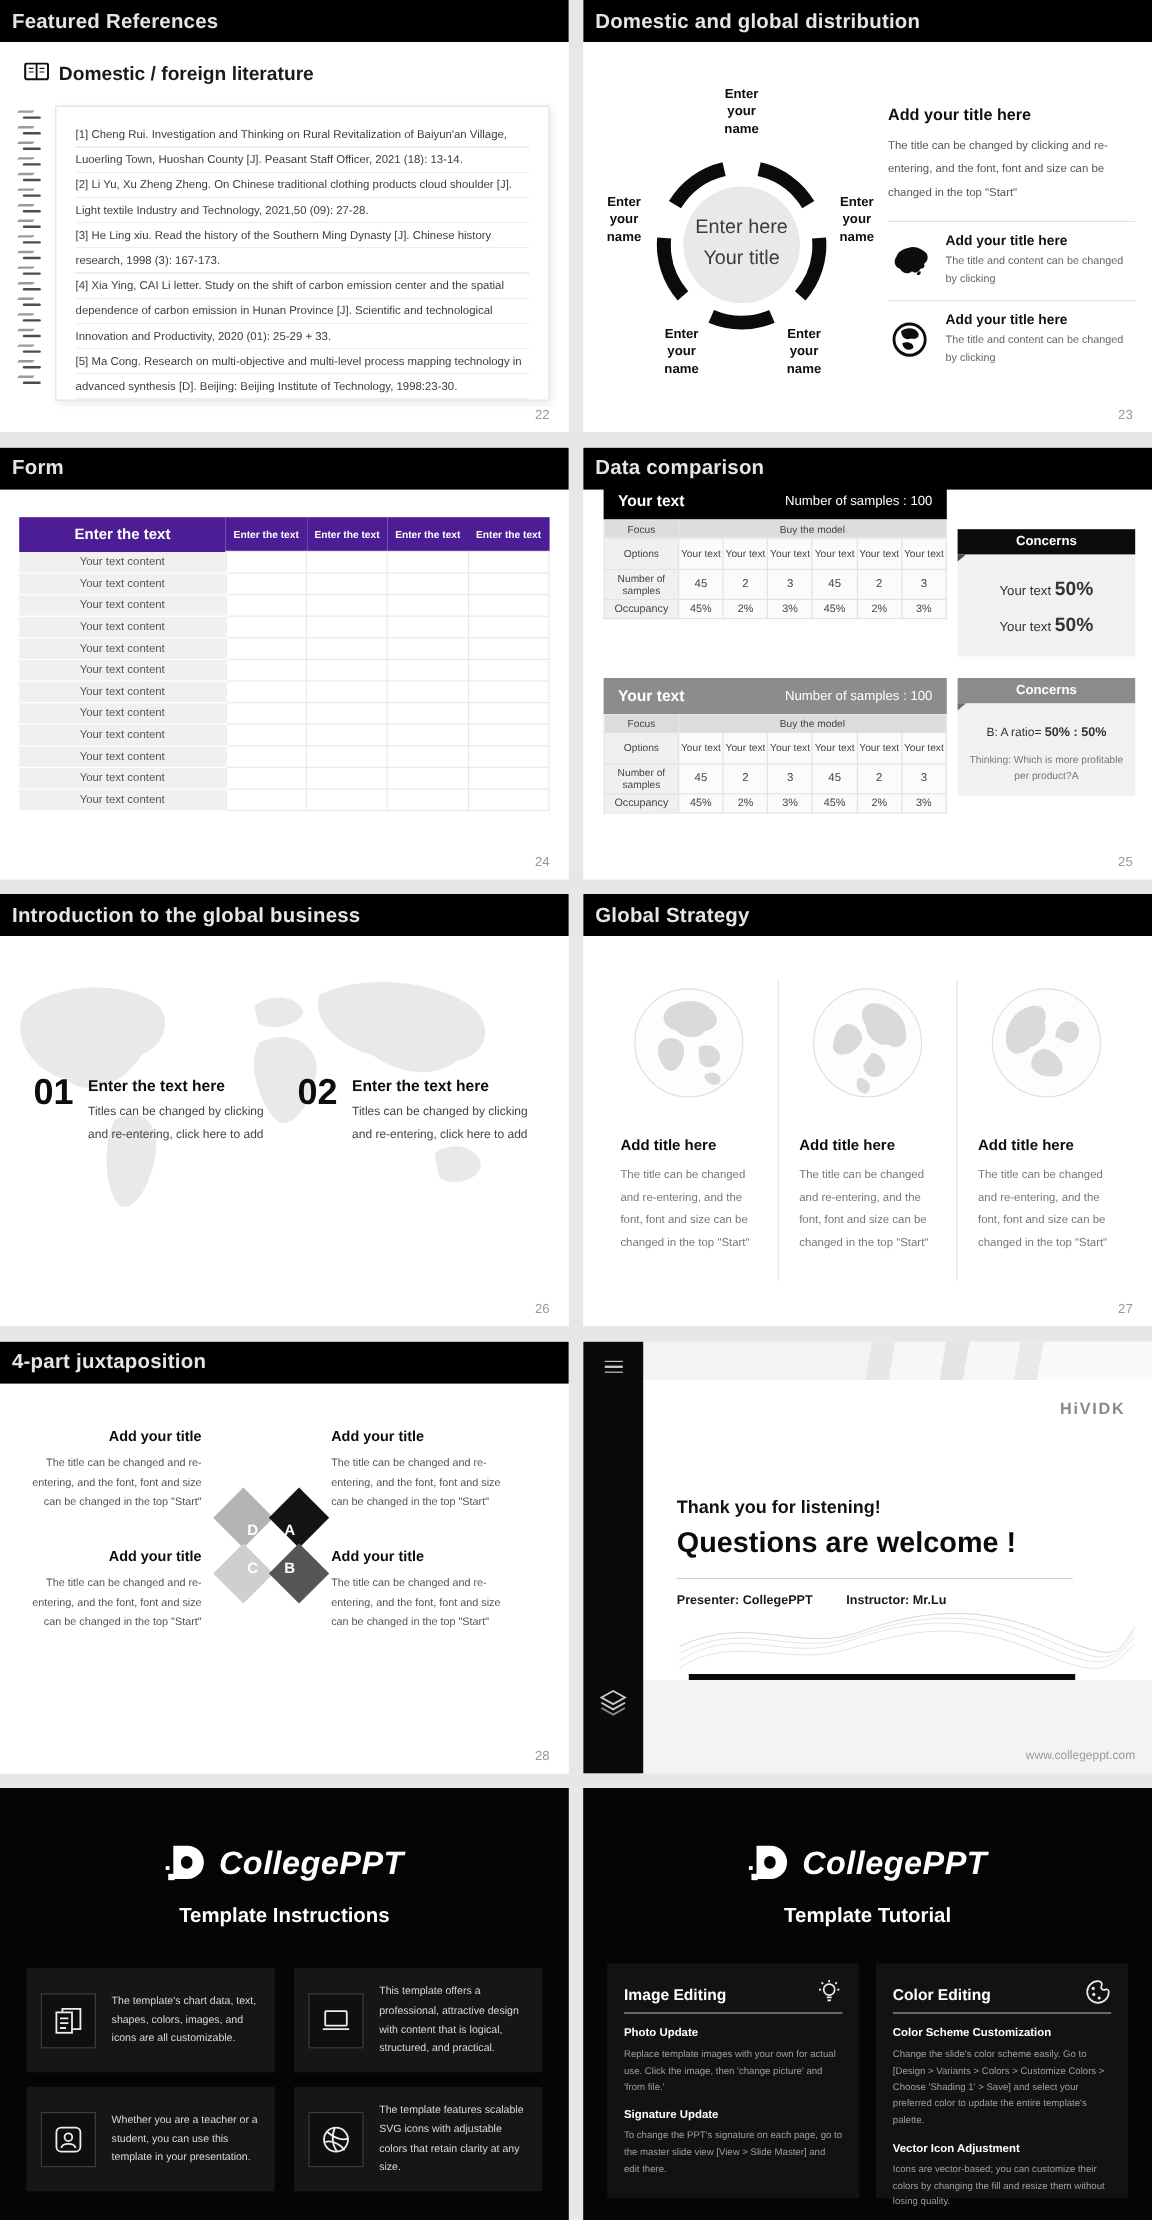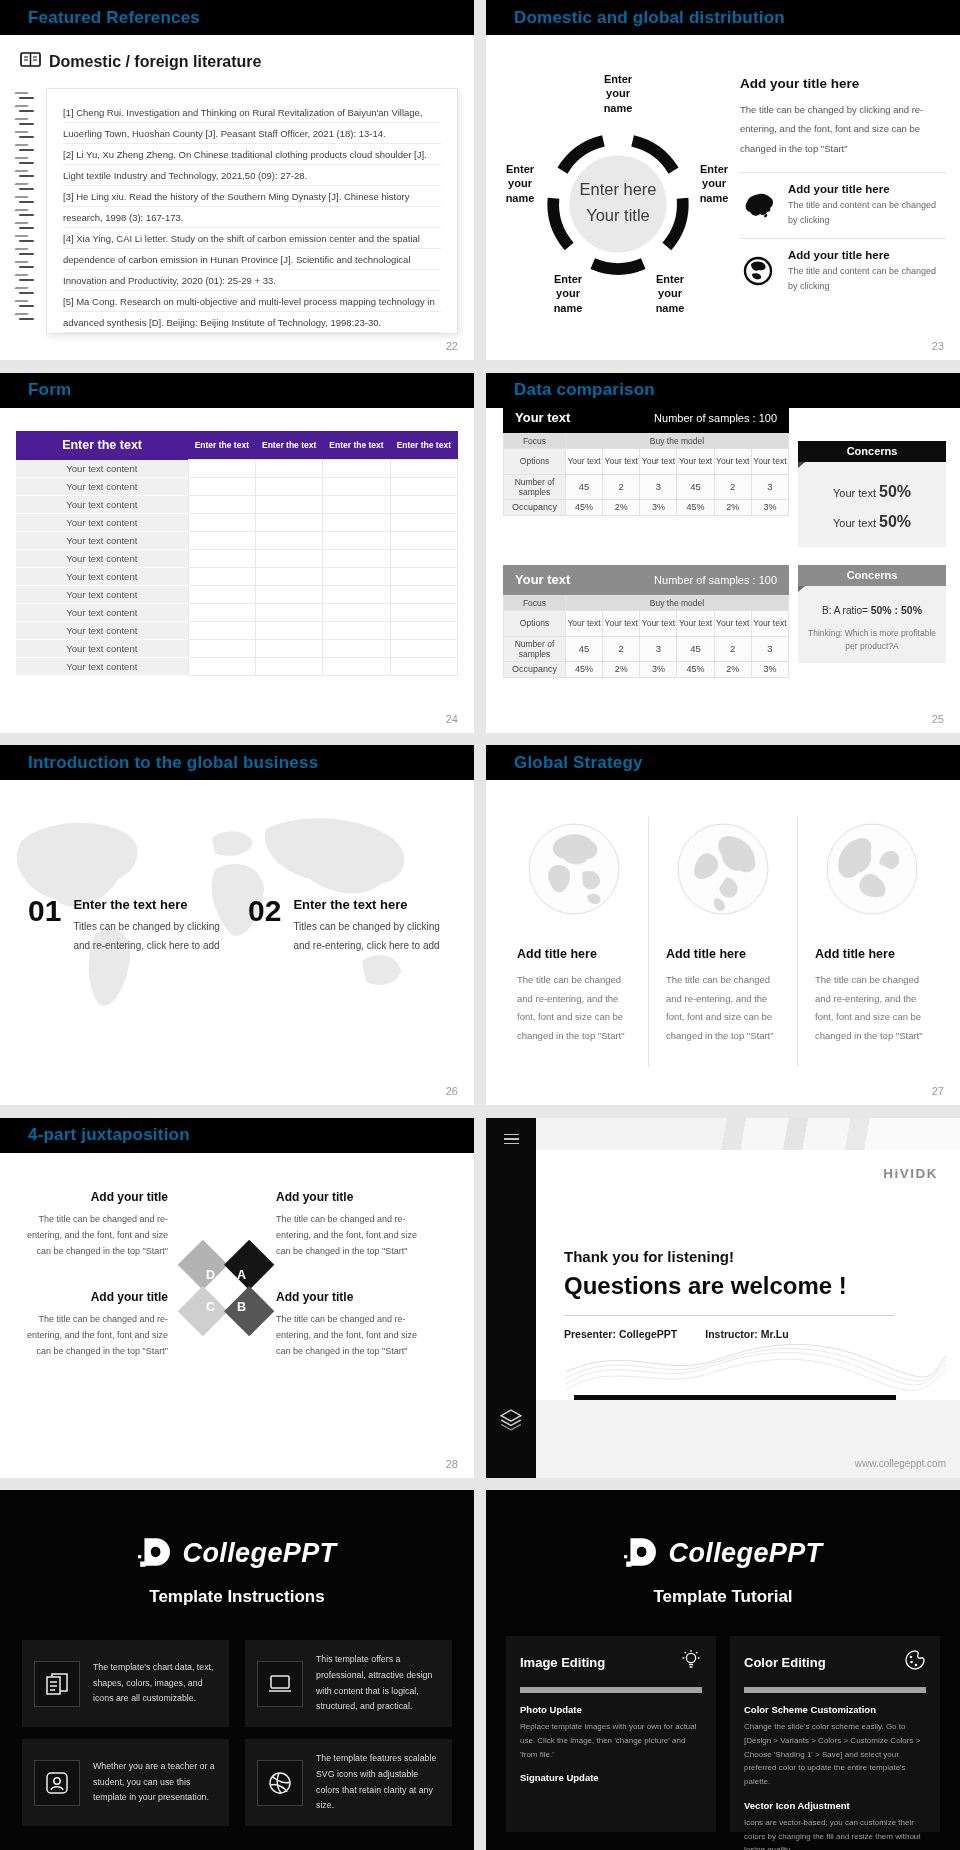--- a/index.html
+++ b/index.html
@@ -1,38 +1,38 @@
 <!DOCTYPE html>
 <html><head>
 <meta charset="utf-8">
 <style>
   * { margin:0; padding:0; box-sizing:border-box; }
   body { width:960px; background:#e7e7e7; font-family:"Liberation Sans",sans-serif; }
   .grid { width:960px; display:grid; grid-template-columns:474px 474px; grid-auto-rows:360px; gap:12.5px 12px; }
   .slide { position:relative; background:#fff; overflow:hidden; }
-  .sl-header { height:35px; background:#000; color:#0369a1; display:flex; align-items:center; padding-left:28px; font-size:17px; font-weight:bold; letter-spacing:.2px; }
+  .sl-header { height:35px; background:#000; color:#e5e5e5; display:flex; align-items:center; padding-left:10px; font-size:17px; font-weight:bold; letter-spacing:.2px; }
   .pagenum { position:absolute; right:16px; bottom:8px; font-size:11px; color:#9a9a9a; }
 
   
   .sec-head { position:absolute; left:20px; top:52px; display:flex; gap:8px; align-items:center; font-weight:bold; font-size:16px; color:#1a1a1a; }
   .spirals { position:absolute; left:15px; top:92px; display:flex; flex-direction:column; gap:6px; }
   .spirals i { display:block; width:20px; height:7px; position:relative; }
   .spirals i::before { content:""; position:absolute; left:0; top:0; width:13px; height:2px; background:#9a9a9a; transform:skewX(-38deg); }
   .spirals i::after { content:""; position:absolute; left:4px; bottom:0; width:15px; height:2.5px; background:#4d4d4d; border-radius:1px; }
   .ref-card { position:absolute; left:46px; top:88px; right:16px; bottom:26px; background:#fff; border:1px solid #e2e2e2; box-shadow:2px 3px 7px rgba(0,0,0,.09); padding:13px 16px 12px; }
   .refs { font-size:9.5px; color:#3d3d3d; line-height:21px; background:repeating-linear-gradient(to bottom, transparent 0, transparent 20px, #ececec 20px, #ececec 21px); }
   .refs p { margin:0; }
 
   
   .wheel { position:absolute; left:12px; top:72px; width:240px; height:252px; }
   .wheel svg { position:absolute; left:30px; top:42px; }
   .wcenter { position:absolute; left:58px; top:105px; width:124px; text-align:center; font-size:16.5px; color:#3c3c3c; line-height:1.55; }
   .wlabel { position:absolute; width:52px; text-align:center; font-weight:bold; font-size:11px; line-height:1.3; color:#0d0d0d; }
   .wl-top{left:94px;top:0;} .wl-left{left:-4px;top:90px;} .wl-right{left:190px;top:90px;} .wl-bl{left:44px;top:200px;} .wl-br{left:146px;top:200px;}
-  .rpanel { position:absolute; left:254px; right:14px; top:76px; }
+  .rpanel { position:absolute; left:254px; right:14px; top:88px; }
   .rpanel h3 { font-size:13.5px; color:#111; }
   .rpanel > p { margin-top:9px; font-size:9.5px; color:#555; line-height:2.05; }
   .rp-item { display:flex; align-items:center; gap:12px; padding:10px 0; border-top:1px solid #e2e2e2; }
   .rp-item:first-of-type { margin-top:14px; }
   .rp-item h4 { font-size:11.5px; color:#111; }
   .rp-item p { font-size:9px; color:#666; line-height:1.65; margin-top:3px; }
   .rp-icon { flex:none; width:36px; display:flex; justify-content:center; }
 
   
   .formtbl { position:absolute; left:16px; top:58px; right:16px; border-collapse:collapse; width:442px; }
@@ -119,21 +119,21 @@
   .dark { background:#050505; color:#fff; }
   .dlogo { display:flex; justify-content:center; align-items:center; gap:11px; padding-top:46px; }
   .dlogo-text { font-size:27px; font-weight:bold; font-style:italic; letter-spacing:.4px; color:#fff; }
   .dtitle { text-align:center; font-size:17px; font-weight:bold; margin-top:17px; }
   .cards { position:absolute; left:22px; right:22px; top:150px; bottom:24px; display:grid; grid-template-columns:1fr 1fr; gap:12px 16px; }
   .card { background:#161616; display:flex; align-items:center; gap:13px; padding:10px 12px; }
   .cicon { width:46px; height:46px; flex:none; border:1px solid #3c3c3c; background:#0f0f0f; display:flex; align-items:center; justify-content:center; }
   .card p { font-size:8.8px; color:#d8d8d8; line-height:1.8; }
   .panels { position:absolute; left:20px; right:20px; top:146px; bottom:18px; display:flex; gap:14px; }
   .tpanel { flex:1; background:#121212; padding:13px 14px; }
-  .phead { display:flex; align-items:center; gap:10px; padding-bottom:12px; border-bottom:6px solid #a3a3a3; }
+  .phead { display:flex; align-items:center; gap:10px; padding-bottom:1px; border-bottom:1px solid #a3a3a3; }
   .phead h4 { font-size:13px; flex:1; color:#fff; }
   .tsec h5 { font-size:9.5px; color:#fff; margin:11px 0 5px; }
   .tsec p { font-size:8px; color:#9e9e9e; line-height:1.72; }
 </style>
 </head>
 <body>
 
 <div class="grid">
 
   <div class="slide">
@@ -680,20 +680,21 @@
                 <path d="M11 1 v1.8 M2.5 9 h1.8 M17.7 9 h1.8 M4.6 3 l1.3 1.3 M17.4 3 l-1.3 1.3"></path>
               </svg>
           </span>
         </div>
         <div class="tsec">
           <h5>Photo Update</h5>
           <p>Replace template images with your own for actual use. Click the image, then 'change picture' and 'from file.'</p>
         </div>
         <div class="tsec">
           <h5>Signature Update</h5>
+          <p>To change the PPT's signature on each page, go to the master slide view [View &gt; Slide Master] and edit there.</p>
         </div>
       </div>
       <div class="tpanel">
         <div class="phead">
           <h4>Color Editing</h4>
           <span>
             <svg width="22" height="22" viewBox="0 0 22 22">
                 <path d="M11 2 a9 9 0 1 0 9 9 c0 -2 -1.6 -2.6 -3.1 -2 c-2 .8 -4.1 -1 -3 -3.1 c.9 -1.7 0 -3.9 -2.9 -3.9 Z" fill="none" stroke="#ededed" stroke-width="1.4"></path>
                 <circle cx="7" cy="8" r="1.3" fill="#ededed"></circle>
                 <circle cx="7.5" cy="13" r="1.3" fill="#ededed"></circle>

